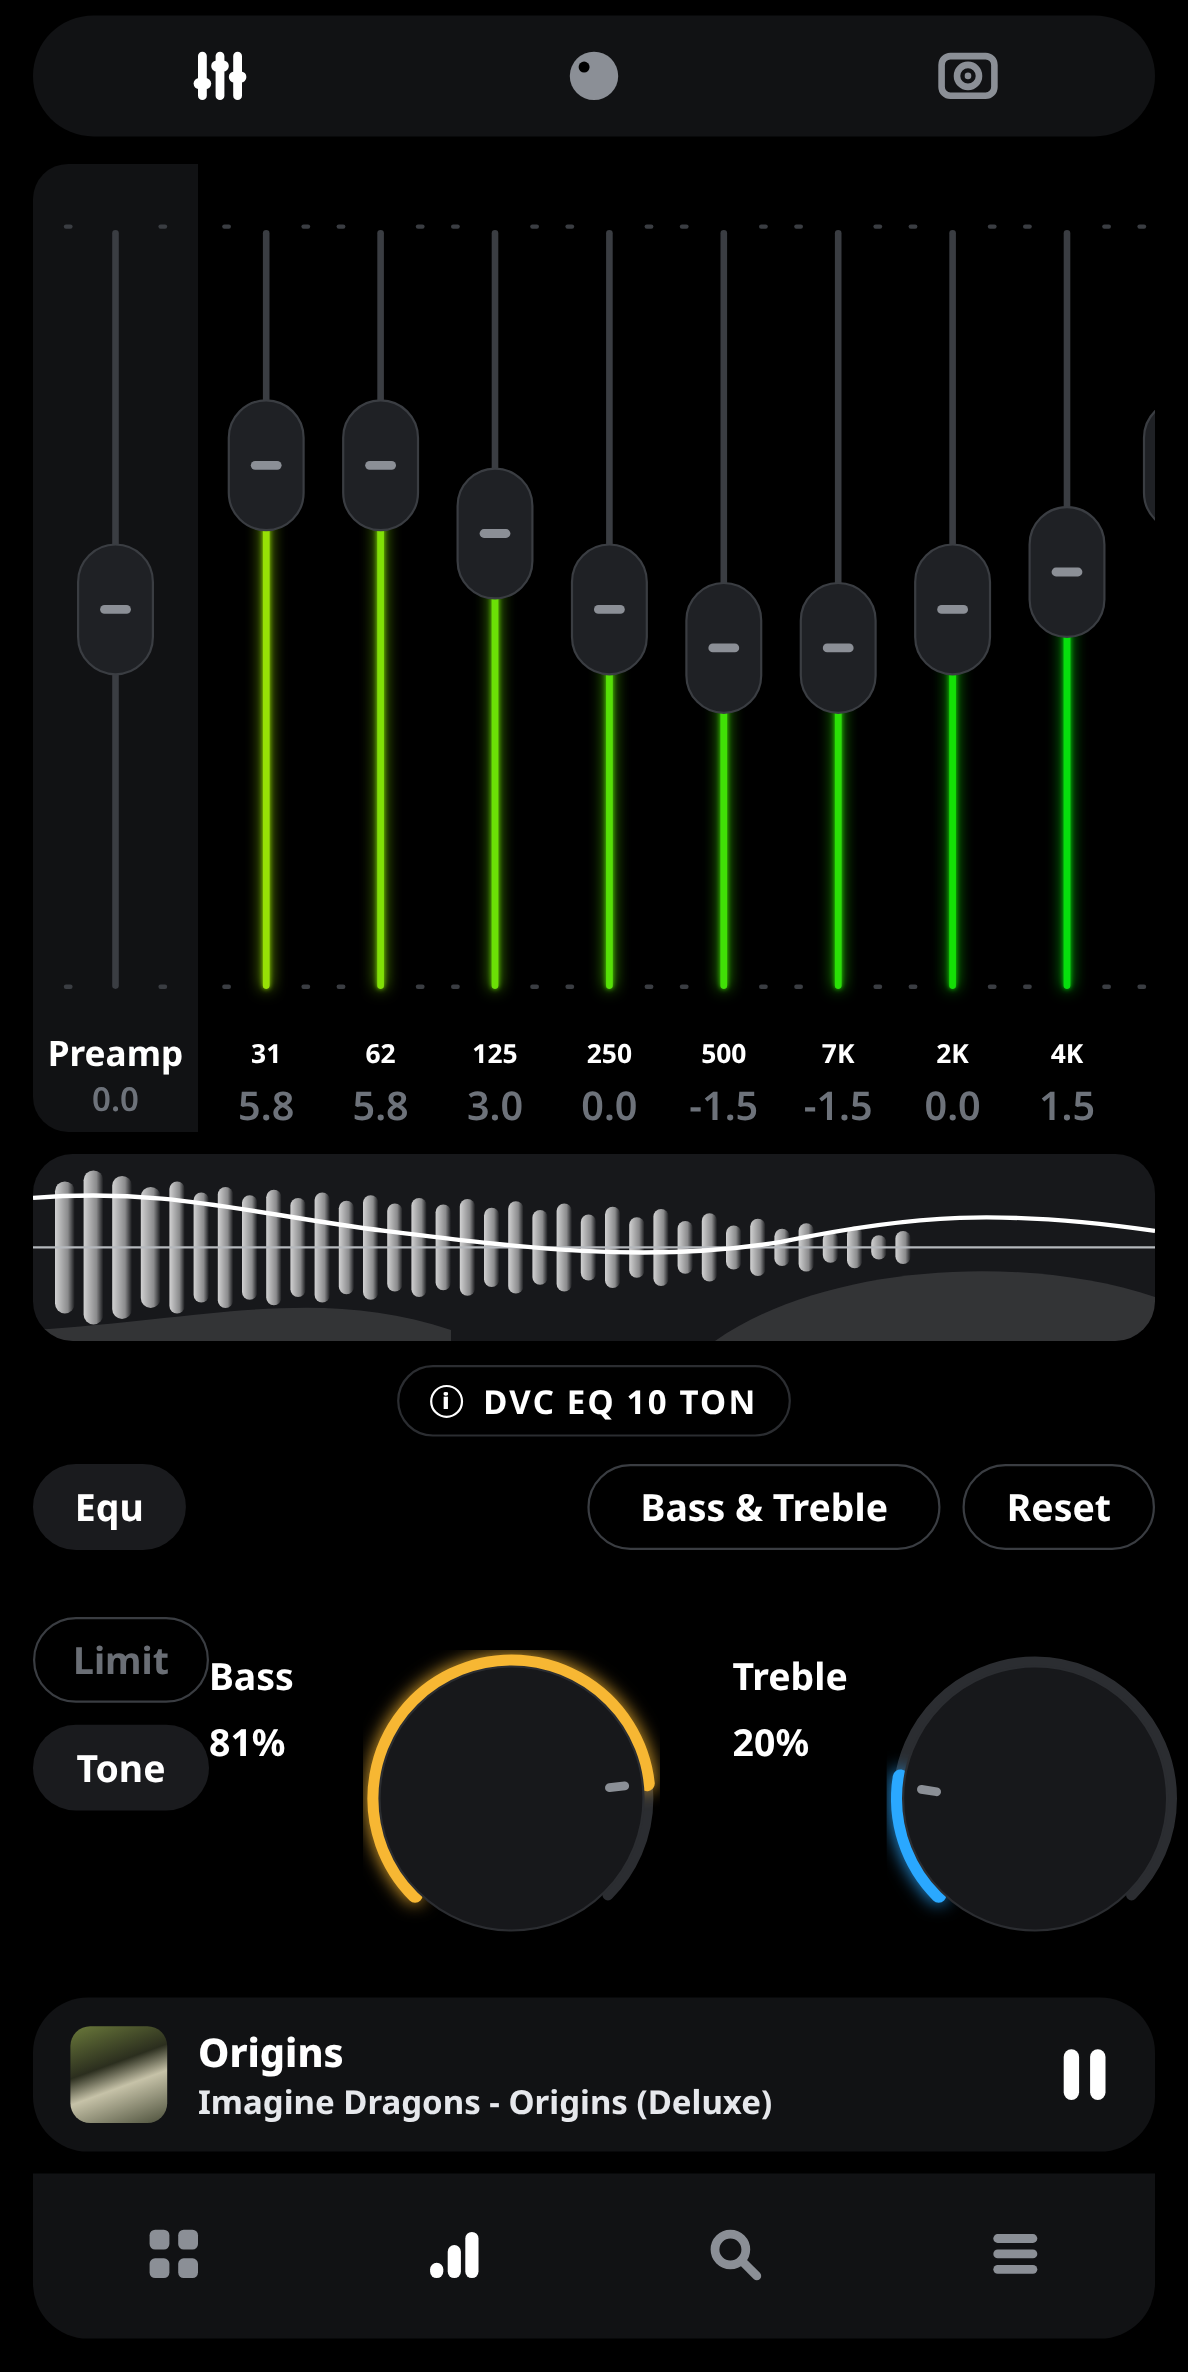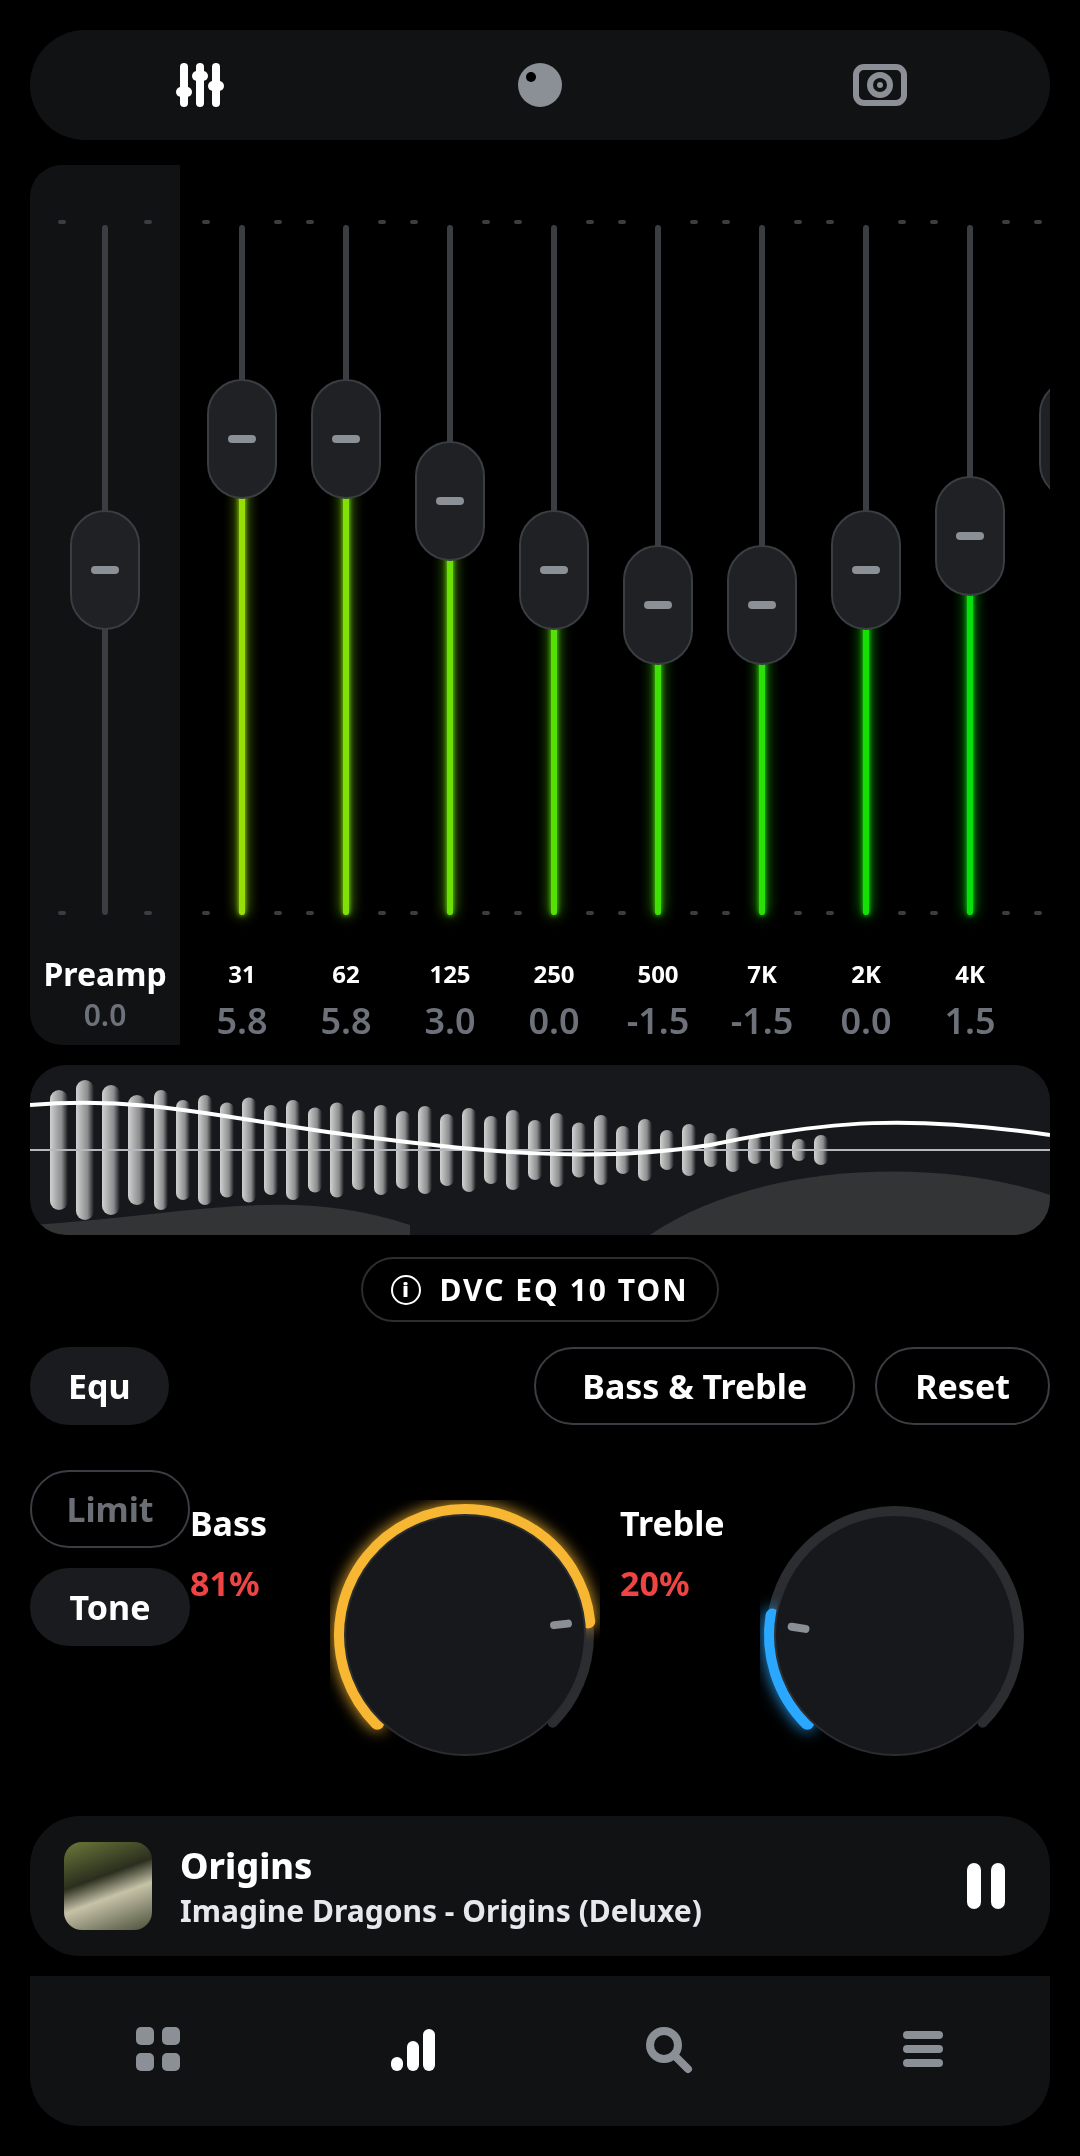--- a/index.html
+++ b/index.html
@@ -1,17 +1,17 @@
 <!DOCTYPE html>
 <html><head>
 <meta charset="utf-8">
 <style>
   *{box-sizing:border-box;margin:0;padding:0;font-family:system-ui,-apple-system,"Segoe UI",Roboto,sans-serif;-webkit-font-smoothing:antialiased;}
   html,body{width:1080px;height:2156px;background:#000;color:#fff;overflow:hidden;}
-  .root{width:1080px;height:2156px;position:relative;background:#000;padding:30px 30px 0 30px;}
+  .root{width:1080px;height:2156px;position:relative;background:#000;padding:14px 30px 0 30px;}
 
   
   .top-tabs{height:110px;background:#111214;border-radius:55px;display:flex;align-items:center;justify-content:space-around;}
   .top-tabs .tab{width:200px;height:100%;display:flex;align-items:center;justify-content:center;}
   .top-tabs svg{width:64px;height:64px;}
 
   
   .eq-area{position:relative;margin-top:25px;height:880px;display:flex;}
   .preamp-col{width:150px;height:100%;background:#111214;border-radius:32px 0 0 32px;position:relative;display:flex;flex-direction:column;align-items:center;}
   .bands-wrap{flex:1;height:100%;position:relative;overflow:hidden;}
@@ -40,25 +40,25 @@
 
   
   .btn-row{margin-top:24px;height:80px;display:flex;gap:20px;align-items:center;padding:0 0;}
   .btn{height:78px;padding:0 38px;border-radius:40px;background:#1a1b1e;color:#fff;font-size:34px;font-weight:700;display:flex;align-items:center;justify-content:center;}
   .btn.outline{background:transparent;border:2.5px solid #3a3d42;}
   .btn.dim{color:#6a6e75;}
 
   .side-btns{position:absolute;left:30px;top:1470px;display:flex;flex-direction:column;gap:20px;}
 
   
-  .knob-row{position:absolute;left:190px;top:1500px;right:30px;display:flex;align-items:flex-start;}
+  .knob-row{position:absolute;left:190px;top:1500px;right:30px;display:flex;align-items:flex-start;gap:46px;}
   .knob-block{display:flex;align-items:flex-start;}
   .knob-label{width:140px;}
   .knob-label .name{font-size:34px;font-weight:700;}
-  .knob-label .pct{font-size:34px;font-weight:700;color:#ef4444;margin-top:14px;}
+  .knob-label .pct{font-size:34px;font-weight:700;color:#ffffff;margin-top:14px;}
   .knob{position:relative;width:270px;height:270px;}
   .knob .disc{position:absolute;inset:14px;border-radius:50%;background:#17181b;border:2px solid #2b2d31;}
   .knob .marker{position:absolute;width:22px;height:8px;background:#8b8f96;border-radius:4px;left:50%;top:50%;transform-origin:0 50%;}
   .knob svg{position:absolute;inset:0;}
 
   
   .nowplaying{position:absolute;left:30px;right:30px;bottom:200px;height:140px;background:#111214;border-radius:50px;display:flex;align-items:center;padding:0 34px;gap:28px;}
   .nowplaying .art{width:88px;height:88px;border-radius:18px;background:linear-gradient(160deg,#6b7a3b 0%,#2b2e1e 40%,#c6c2a8 60%,#4b4f3a 100%);}
   .nowplaying .meta{flex:1;}
   .nowplaying .title{font-size:36px;font-weight:800;}

